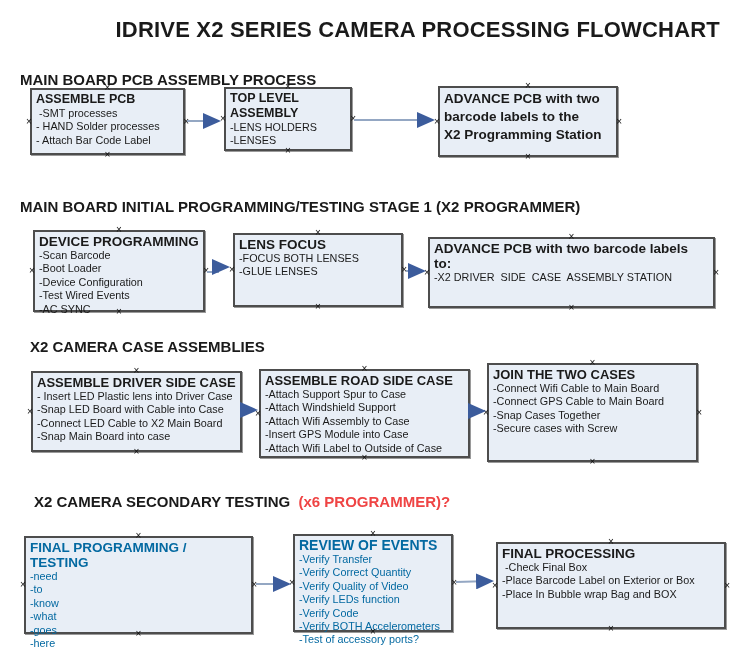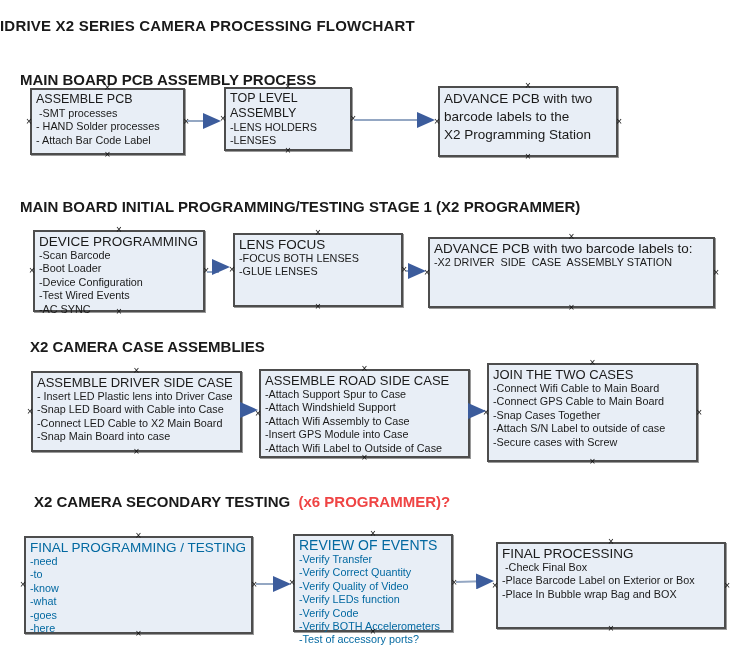--- a/index.html
+++ b/index.html
@@ -1,25 +1,25 @@
 <!DOCTYPE html>
 <html><head>
 <meta charset="utf-8">
 <style>
   html,body{margin:0;padding:0;background:#ffffff;}
   body{width:747px;height:662px;position:relative;overflow:hidden;
        font-family:"Liberation Sans", sans-serif;color:#1a1a1a;}
-  .page-title{position:absolute;left:0;top:17px;width:720px;text-align:left;
-       font-size:15px;font-weight:bold;letter-spacing:.2px;}
+  .page-title{position:absolute;left:0;top:17px;width:720px;text-align:right;
+       font-size:22px;font-weight:bold;letter-spacing:.2px;}
   .section-header{position:absolute;font-size:15px;font-weight:bold;white-space:pre;}
   .section-header .red{color:#ef4444;}
   .node{position:absolute;background:#e8eef6;border:2px solid #4d4d4d;
         box-sizing:border-box;padding:2px 4px 0 4px;overflow:visible;
         box-shadow:1px 1px 0 #9a9a9a;}
-  .node .ntitle{font-size:13px;font-weight:normal;line-height:15px;white-space:pre-line;}
+  .node .ntitle{font-size:13px;font-weight:bold;line-height:15px;white-space:pre-line;}
   .node .item{font-size:10.8px;line-height:13.4px;white-space:pre;}
   .node.red .ntitle,.node.red .item{color:#0369a1;}
   .handle{position:absolute;font-size:10px;line-height:6px;color:#111;
         font-weight:normal;pointer-events:none;}
   .handle.top{top:-5px;left:50%;transform:translateX(-50%);}
   .handle.bottom{bottom:-5px;left:50%;transform:translateX(-50%);}
   .handle.left{left:-6px;top:50%;transform:translateY(-50%);}
   .handle.right{right:-6px;top:50%;transform:translateY(-50%);}
   svg.arrows{position:absolute;left:0;top:0;width:747px;height:662px;pointer-events:none;}
 </style>
@@ -128,21 +128,20 @@
     <span class="handle bottom">×</span>
     <span class="handle left">×</span>
     <span class="handle right">×</span>
   </div>
 <div class="node" style="left:487px;top:363px;width:211px;height:99px;">
   <div class="ntitle">JOIN THE TWO CASES</div>
   <div>
       <div class="item">-Connect Wifi Cable to Main Board</div>
       <div class="item">-Connect GPS Cable to Main Board</div>
       <div class="item">-Snap Cases Together</div>
-      <div class="item">-Attach S/N Label to outside of case</div>
       <div class="item">-Secure cases with Screw</div>
     </div>
 <span class="handle top">×</span>
     <span class="handle bottom">×</span>
     <span class="handle left">×</span>
     <span class="handle right">×</span>
   </div>
 
 <div class="node red" style="left:24px;top:536px;width:229px;height:98px;">
   <div class="ntitle" style="font-size:13.5px;">FINAL PROGRAMMING / TESTING</div>

